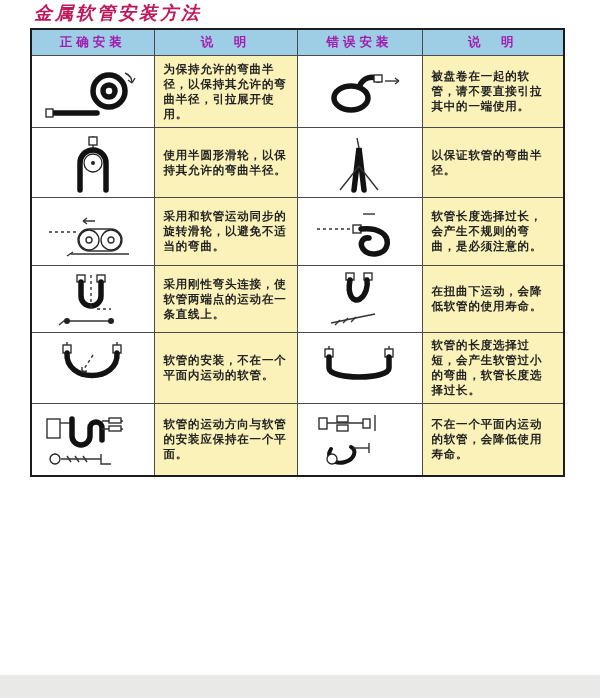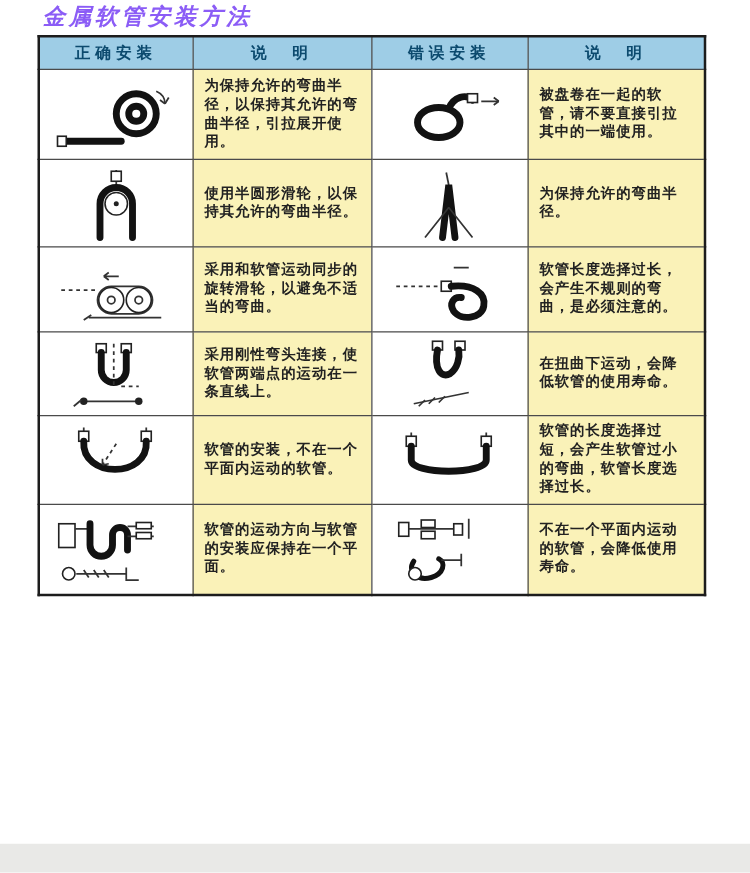--- a/index.html
+++ b/index.html
@@ -6,34 +6,34 @@
   body{
     width:600px;height:698px;background:#ffffff;
     font-family:"Liberation Sans","DejaVu Sans",sans-serif;
     color:#1a1a1a;overflow:hidden;
   }
   .page{position:relative;width:600px;height:698px;}
   .page-title{
     margin:1px 0 3px 34px;
     font-family:"DejaVu Serif","Liberation Serif",serif;
     font-style:italic;font-weight:bold;
-    font-size:18px;letter-spacing:3px;color:#8b5cf6;
+    font-size:18px;letter-spacing:3px;color:#be185d;
   }
   table.install{
     margin-left:30px;width:533px;
     border-collapse:collapse;table-layout:fixed;
     border:2px solid #1c1c1c;
   }
   table.install th, table.install td{
     border:1px solid #4a4a4a;
   }
   th.hdr{
     height:23px;background:#9ECDE6;
     font-size:12.5px;font-weight:bold;letter-spacing:4px;
-    color:#0c4a6e;text-align:center;
+    color:#a21caf;text-align:center;
     border-bottom:2px solid #2a2a2a;
   }
   td.img{background:#ffffff;text-align:center;vertical-align:middle;padding:2px;}
   td.desc{
     background:#FAF2B8;vertical-align:middle;
     font-size:11.5px;font-weight:bold;line-height:15px;
     letter-spacing:0.8px;color:#222;
     padding:5px 9px;text-align:left;
   }
   svg.illu{display:block;margin:0 auto;}
@@ -107,21 +107,21 @@
           </svg>
         </td>
         <td class="desc"><span>使用半圆形滑轮，以保持其允许的弯曲半径。</span></td>
         <td class="img">
           <svg class="illu" width="110" height="62" viewBox="0 0 110 62" aria-label="hose-extremely-bent">
             <line x1="54" y1="16" x2="52" y2="6" class="thin"></line>
             <path d="M49 58 L54 16 L59 58" class="hose" stroke-width="5" stroke-linejoin="miter"></path>
             <path d="M54 34 L35 58 M54 34 L73 58" class="thin"></path>
           </svg>
         </td>
-        <td class="desc"><span>为保持允许的弯曲半径。</span></td>
+        <td class="desc"><span>以保证软管的弯曲半径。</span></td>
       </tr>
 
       <tr style="height:68px">
         <td class="img">
           <svg class="illu" width="112" height="60" viewBox="0 0 112 60" aria-label="synchronized-rotating-rollers">
             <path d="M41 38 A11 11 0 0 1 52 27 H74 A11 11 0 0 1 74 49 H52 A11 11 0 0 1 41 38 Z" class="thin" stroke-width="3"></path>
             <circle cx="52" cy="38" r="10" class="fit"></circle>
             <circle cx="52" cy="38" r="3" class="thin"></circle>
             <circle cx="74" cy="38" r="10" class="fit"></circle>
             <circle cx="74" cy="38" r="3" class="thin"></circle>

